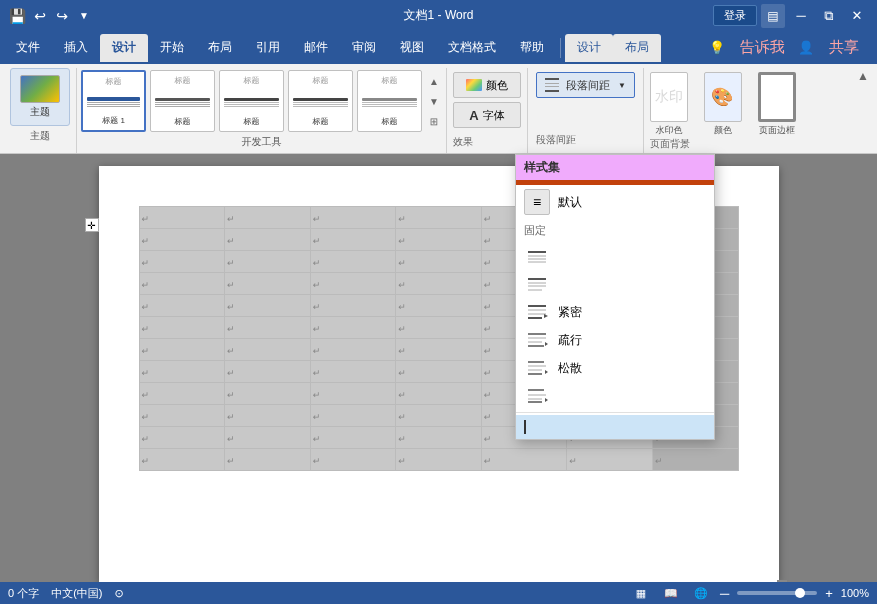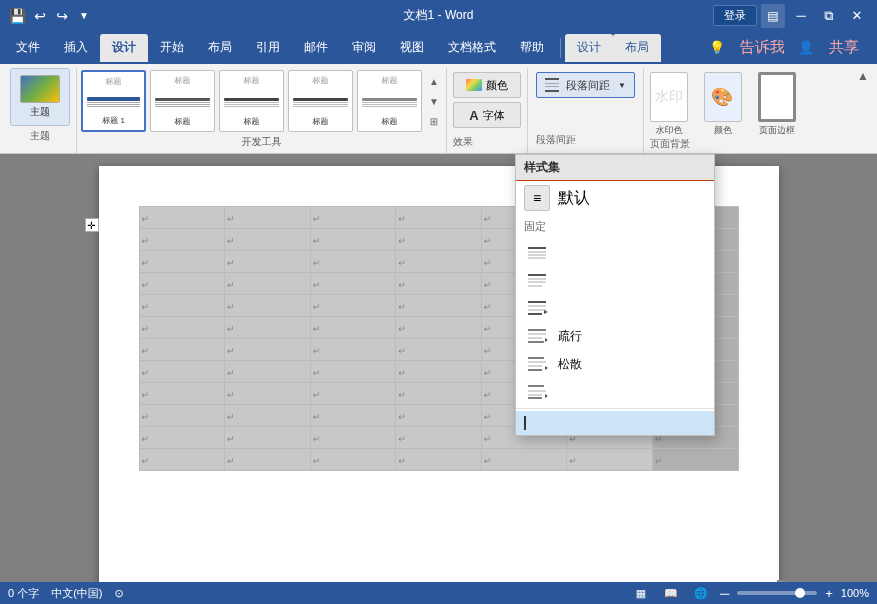--- a/index.html
+++ b/index.html
@@ -232,25 +232,25 @@
       top: 31px + 33px + 90px;
       background: white;
       border: 1px solid #c0c0c0;
       box-shadow: 2px 4px 12px rgba(0,0,0,0.25);
       width: 200px;
       z-index: 1000;
       left: 515px;
       top: 154px;
     }
     .menu-header {
-      background: #e5e5e5;
+      background: #f0abfc;
       padding: 4px 8px;
       font-size: 12px;
       color: #333;
-      border-bottom: 1px solid #c2410c;
+      border-bottom: 5px solid #c2410c;
       font-weight: bold;
     }
     .menu-section-label {
       padding: 4px 8px;
       font-size: 11px;
       color: #666;
     }
     .menu-item {
       display: flex;
       align-items: center;
@@ -632,21 +632,21 @@
 
     <div style="position:absolute;right:-8px;bottom:-8px;width:10px;height:10px;background:#888;cursor:nwse-resize;"></div>
   </div>
 </div>
 
 <div id="dropdown-menu">
   <div class="menu-header">样式集</div>
 
   <div style="display:flex;align-items:center;padding:4px 8px;gap:8px;">
     <div style="width:26px;height:26px;background:#e8e8e8;border:1px solid #c0c0c0;border-radius:2px;display:flex;align-items:center;justify-content:center;font-size:14px;cursor:pointer;">≡</div>
-    <span style="font-size:16px;">默认</span>
+    <span style="font-size:12px;">默认</span>
   </div>
 
   <div class="menu-section-label">固定</div>
 
   <div class="menu-item">
     <div class="menu-icon">
       <svg width="22" height="16" viewBox="0 0 22 16">
         <line x1="2" y1="4" x2="20" y2="4" stroke="#555" stroke-width="2"></line>
         <line x1="2" y1="8" x2="20" y2="8" stroke="#aaa" stroke-width="1"></line>
         <line x1="2" y1="11" x2="20" y2="11" stroke="#aaa" stroke-width="1"></line>
@@ -669,20 +669,21 @@
   <div class="menu-item">
     <div class="menu-icon">
       <svg width="22" height="16" viewBox="0 0 22 16">
         <line x1="2" y1="2" x2="20" y2="2" stroke="#555" stroke-width="2"></line>
         <line x1="2" y1="6" x2="20" y2="6" stroke="#aaa" stroke-width="1"></line>
         <line x1="2" y1="10" x2="20" y2="10" stroke="#aaa" stroke-width="1"></line>
         <line x1="2" y1="14" x2="16" y2="14" stroke="#555" stroke-width="2"></line>
         <polygon points="18,10 22,12 18,14" fill="#555"></polygon>
       </svg>
     </div>
+    <span class="menu-item-label">紧密</span>
   </div>
 
   <div class="menu-item">
     <div class="menu-icon">
       <svg width="22" height="16" viewBox="0 0 22 16">
         <line x1="2" y1="2" x2="20" y2="2" stroke="#555" stroke-width="1.5"></line>
         <line x1="2" y1="6" x2="20" y2="6" stroke="#aaa" stroke-width="1"></line>
         <line x1="2" y1="10" x2="16" y2="10" stroke="#aaa" stroke-width="1"></line>
         <line x1="2" y1="14" x2="18" y2="14" stroke="#555" stroke-width="1.5"></line>
         <polygon points="19,10 22,12 19,14" fill="#555"></polygon>

